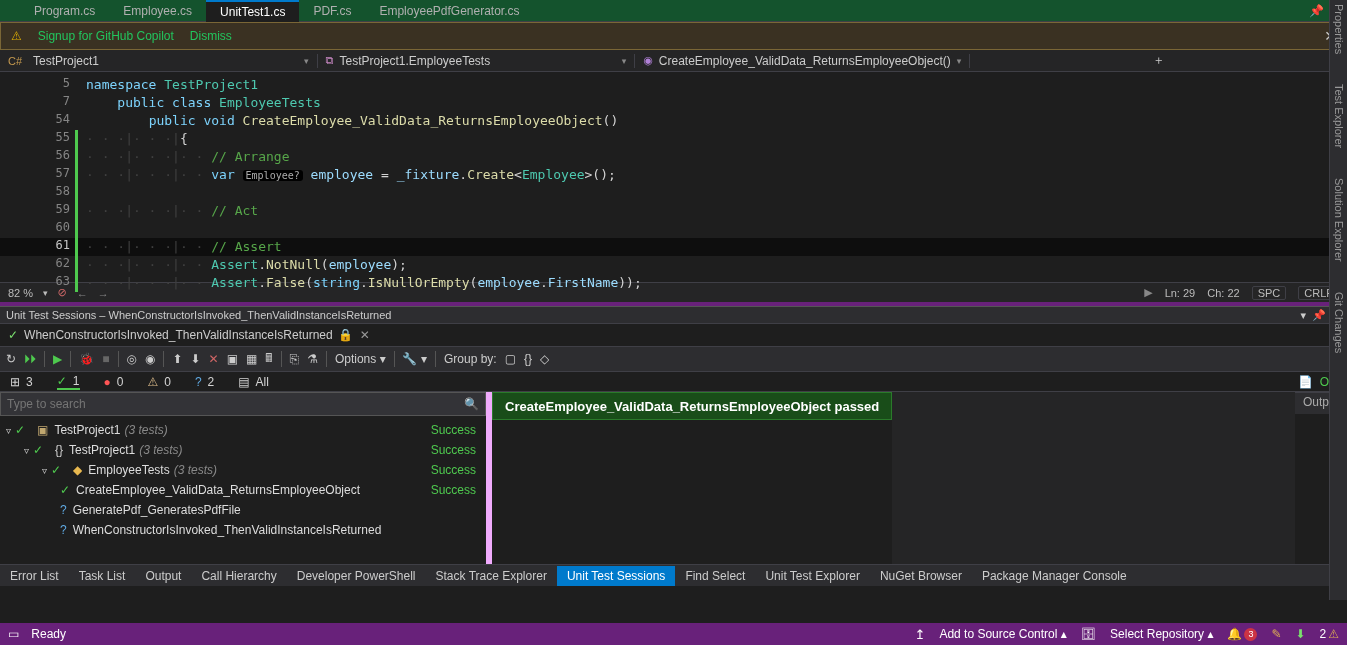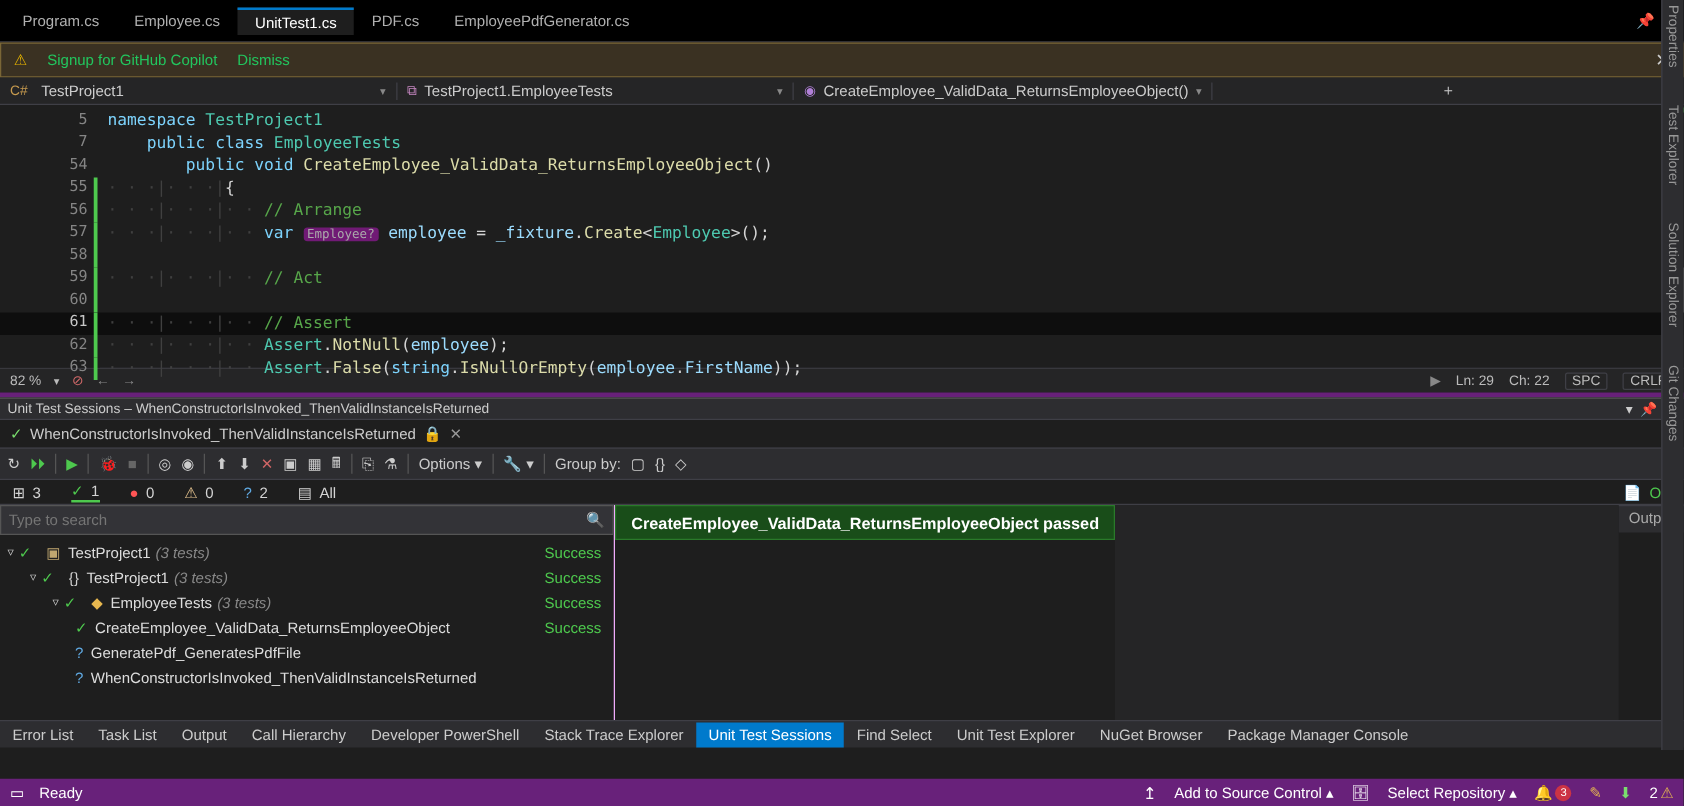--- a/index.html
+++ b/index.html
@@ -1,18 +1,18 @@
 <!DOCTYPE html>
 <html><head>
 <meta charset="utf-8">
 <style>
   * { box-sizing: border-box; margin:0; padding:0; }
   body { width:1347px; height:645px; background:#1e1e1e; font-family:"Segoe UI",Tahoma,sans-serif; font-size:12px; color:#d4d4d4; overflow:hidden; position:relative;}
   
-  .tabstrip{display:flex;align-items:center;height:34px;background:#000000;border-bottom:1px solid #3f3f46;padding-left:4px;}
+  .tabstrip{display:flex;align-items:center;height:22px;background:#14532d;border-bottom:1px solid #3f3f46;padding-left:20px;}
   .tab{padding:2px 14px;height:22px;display:flex;align-items:center;color:#b0b0b0;cursor:pointer;position:relative;font-size:12px;}
   .tab.active{background:#1e1e1e;color:#fff;border-top:2px solid #007acc;}
   .tab.active::after{content:'';}
   .tabstrip .right{margin-left:auto;display:flex;align-items:center;gap:6px;padding-right:6px;}
   .pin-icon,.gear-icon{color:#999;cursor:pointer;font-size:12px;}
   
   .dock-right{position:absolute;right:0;top:0;width:18px;height:600px;background:#2d2d30;border-left:1px solid #3f3f46;display:flex;flex-direction:column;align-items:center;padding-top:4px;gap:30px;}
   .dock-label{writing-mode:vertical-rl;color:#999;font-size:11px;cursor:pointer;}
   
   .notif{height:28px;background:#3a3122;border:1px solid #7a6636;display:flex;align-items:center;padding:0 10px;gap:16px;font-size:12px;color:#d4c79b;}
@@ -35,21 +35,21 @@
   .code{flex:1;padding-top:4px;font-family:Consolas,monospace;font-size:13px;line-height:18px;white-space:pre;position:relative;}
   .code .line{height:18px;padding-left:6px;}
   .code .line.curr{background:#0e0e0e;}
   .code .guide{color:#404040;}
   .kw{color:#7dd3fc;}
   .type{color:#4ec9b0;}
   .method{color:#dcdcaa;}
   .comment{color:#57a64a;}
   .param{color:#9cdcfe;}
   .punc{color:#d4d4d4;}
-  .hint{background:#701a75;color:#aaa;border-radius:3px;padding:0 3px;font-size:10px;}
+  .hint{background:#000000;color:#aaa;border-radius:3px;padding:0 3px;font-size:10px;}
   .ovw{position:absolute;right:0;top:0;width:14px;height:100%;background:#1e1e1e;}
   .ovw .mark{position:absolute;right:0;width:10px;height:4px;}
   .ovw .mark.ok{background:#4ec94e;top:2px;}
   .ovw .mark.sel{background:#8a8a8a;top:130px;height:36px;}
   .ovw .caret{position:absolute;right:2px;top:18px;color:#888;font-size:10px;}
   
   .edstat{height:20px;background:#252526;border-top:1px solid #3f3f46;display:flex;align-items:center;padding:0 8px;font-size:11px;color:#bbb;gap:10px;}
   .edstat .err{color:#d16969;}
   .edstat .right{margin-left:auto;display:flex;gap:12px;align-items:center;}
   .edstat .box{border:1px solid #3f3f46;padding:0 5px;border-radius:2px;}
@@ -73,21 +73,21 @@
   .counts .c{display:flex;gap:6px;align-items:center;}
   .counts .c.okc{border-bottom:2px solid #4ec94e;padding-bottom:0;}
   .counts .g{color:#4ec94e;}
   .counts .r{color:#ff5555;}
   .counts .y{color:#e2c08d;}
   .counts .b{color:#5fa8e0;}
   .counts .right{margin-left:auto;color:#ccc;display:flex;align-items:center;gap:6px;}
   .counts .right .oki{color:#4ec94e;}
   
   .sess-body{display:flex;height:172px;}
-  .sess-body .left{flex:0 0 492px;border-right:1px solid #f0abfc;display:flex;flex-direction:column;}
+  .sess-body .left{flex:0 0 492px;border-right:6px solid #f0abfc;display:flex;flex-direction:column;}
   .search{height:24px;background:#333337;border:1px solid #555;margin:0;display:flex;align-items:center;padding:0 6px;gap:6px;}
   .search input{flex:1;background:transparent;border:none;outline:none;color:#ccc;font-size:12px;}
   .search .mag{color:#999;}
   .tree{flex:1;overflow:auto;padding:4px 0;}
   .row{display:flex;align-items:center;height:20px;padding-right:10px;cursor:pointer;font-size:12px;}
   .row .ind{display:inline-block;}
   .row .chev{color:#ccc;margin-right:4px;font-size:10px;}
   .row .ok{color:#4ec94e;margin-right:6px;}
   .row .pend{color:#5fa8e0;margin-right:6px;}
   .row .tn{color:#ddd;}

